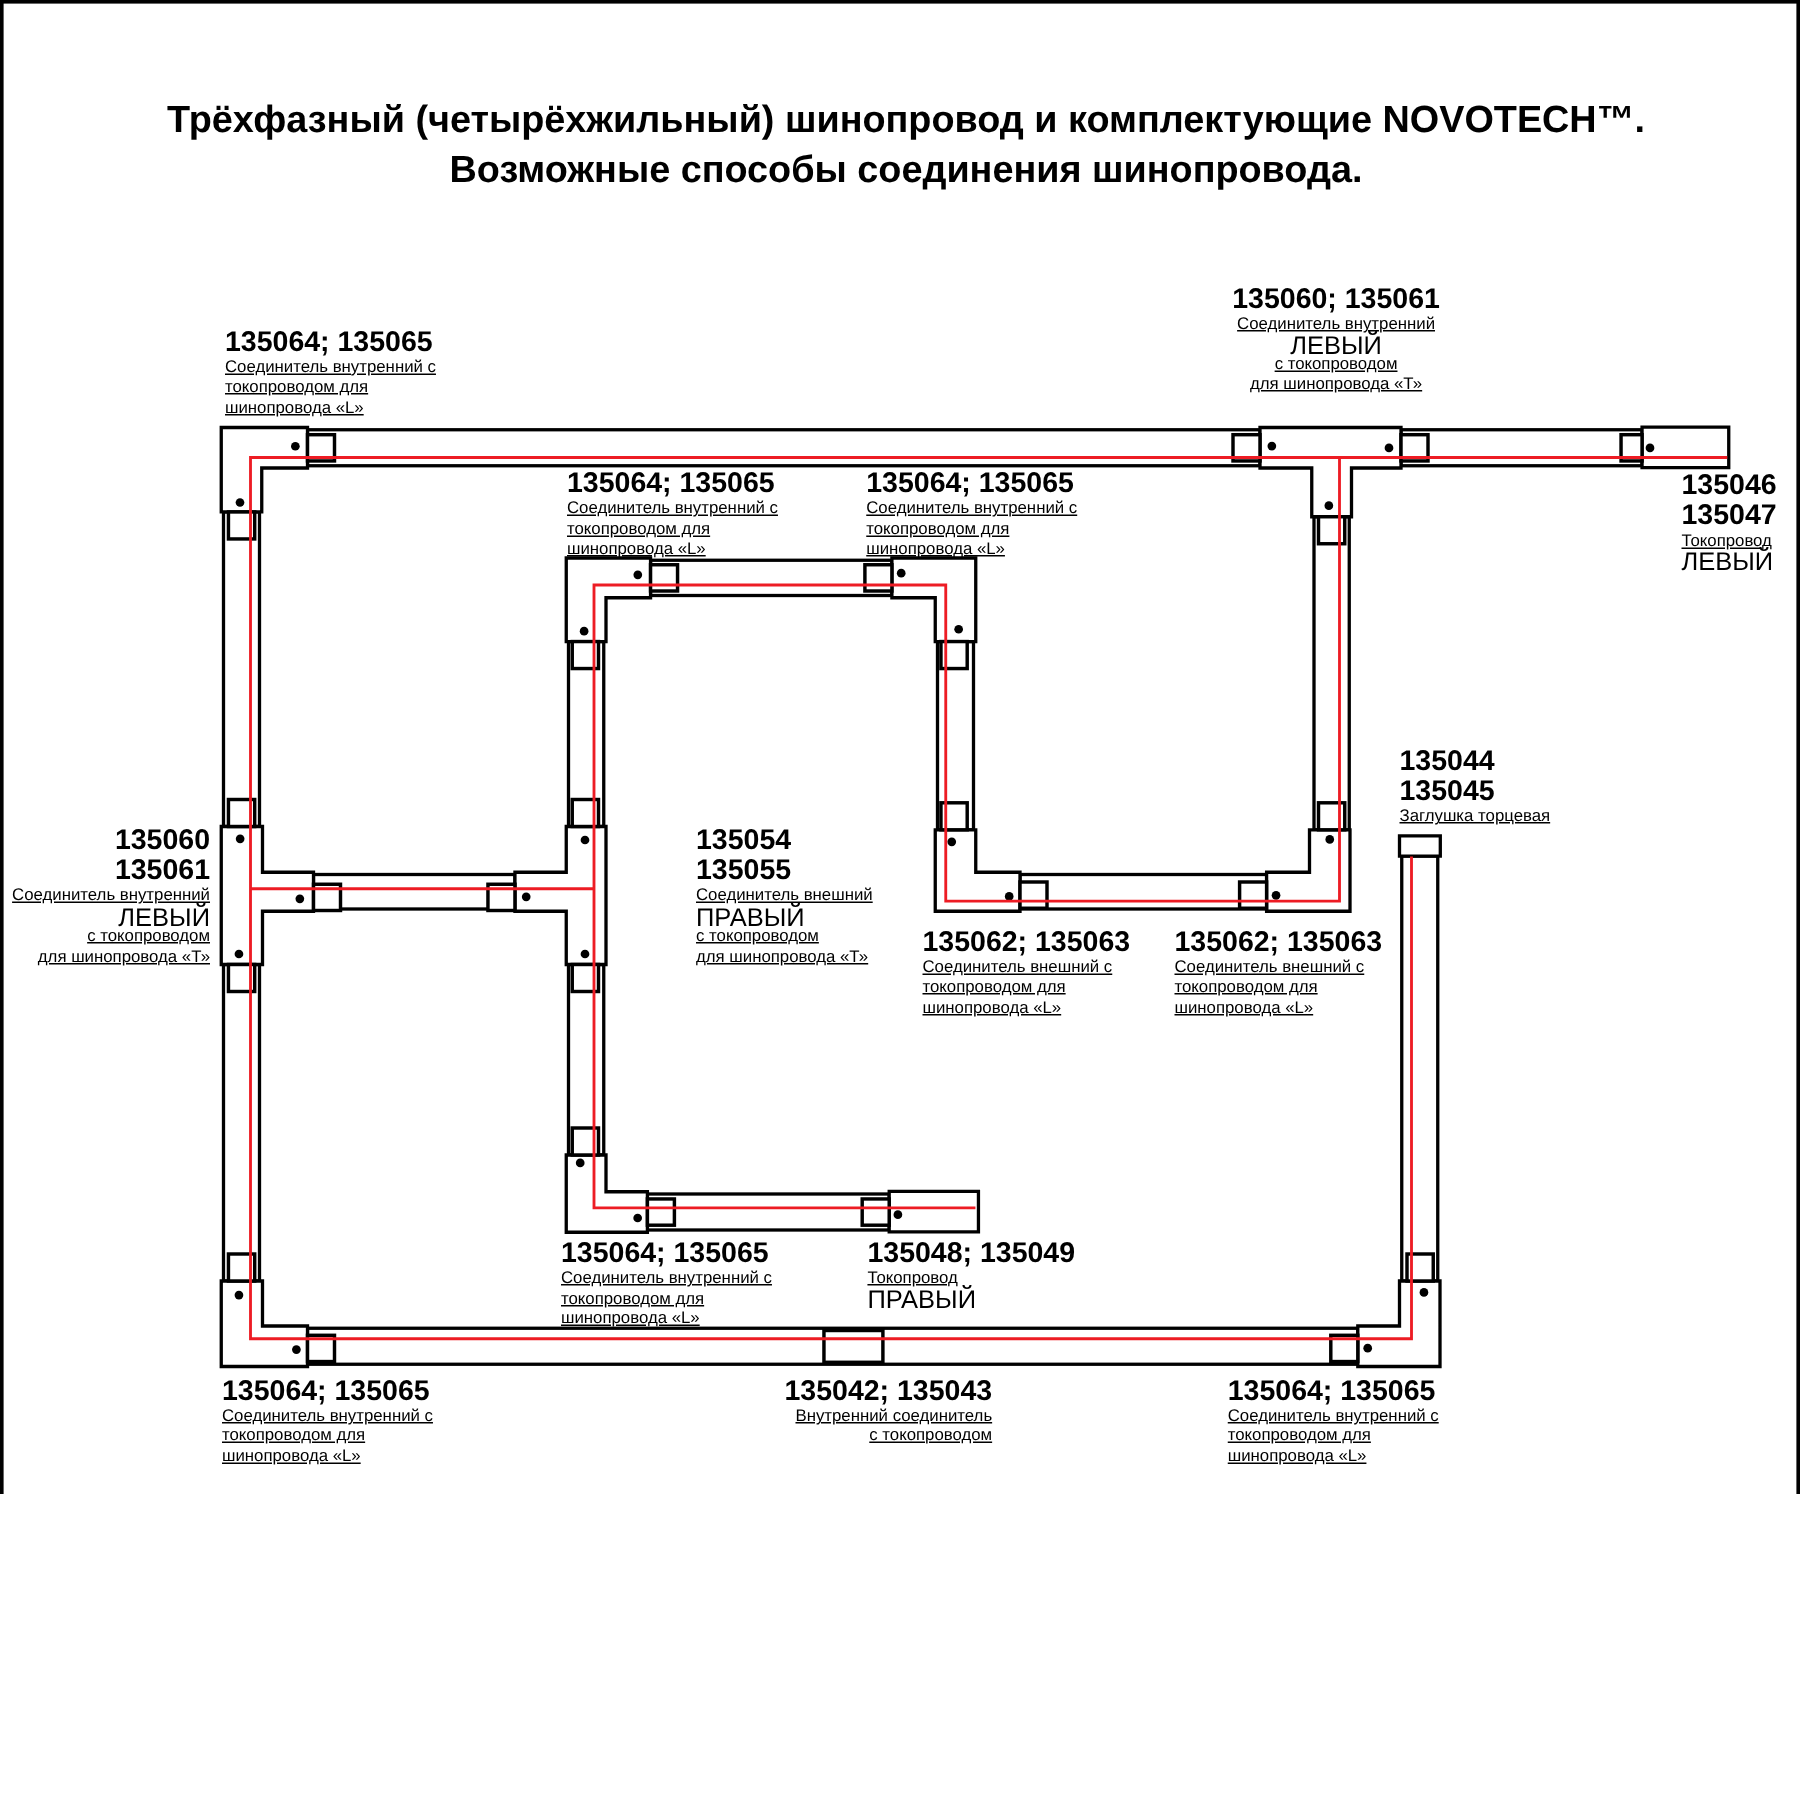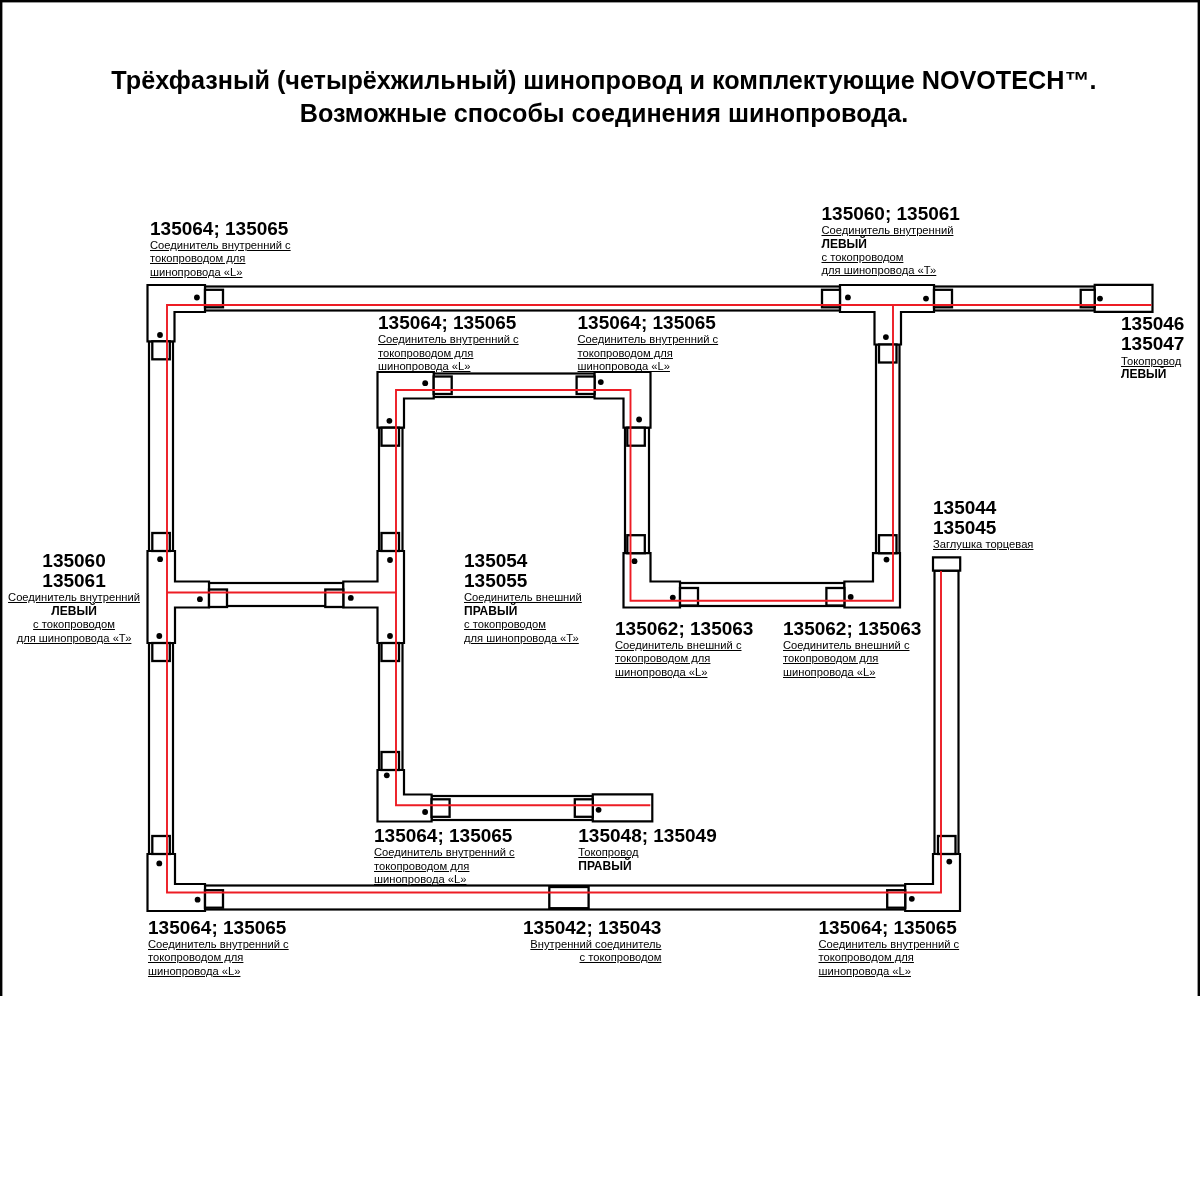--- a/index.html
+++ b/index.html
@@ -4,21 +4,21 @@
 <style>
   html,body{margin:0;padding:0;background:#ffffff;}
   #page{position:relative;width:1200px;height:996px;background:#ffffff;overflow:hidden;
         font-family:"Liberation Sans", sans-serif;}
   #diagram-svg{position:absolute;left:0;top:0;}
   .title{position:absolute;left:0;width:1208px;text-align:center;font-weight:bold;
          font-size:25.2px;line-height:30px;color:#000;white-space:nowrap;}
   .lbl{position:absolute;color:#000;white-space:nowrap;}
   .lbl .num{font-size:19px;line-height:20.2px;font-weight:bold;}
   .lbl .txt{font-size:11.2px;line-height:13.4px;font-weight:normal;text-decoration:underline;}
-  .lbl .txtb{font-size:12px;line-height:13.4px;font-weight:bold;}
+  .lbl .txtb{font-size:17px;line-height:13.4px;font-weight:normal;}
   .lbl.right{text-align:right;}
 </style>
 </head>
 <body>
 
 <div id="page">
   <div class="title" style="top:64.6px">Трёхфазный (четырёхжильный) шинопровод и комплектующие NOVOTECH™.</div>
   <div class="title" style="top:97.6px">Возможные способы соединения шинопровода.</div>
   <svg id="diagram-svg" width="1200" height="1200" viewBox="0 0 1200 1200" xmlns="http://www.w3.org/2000/svg">
       <rect x="1.2" y="1.2" width="1197.6" height="1197.6" fill="none" stroke="#000000" stroke-width="2.4"></rect>
@@ -121,34 +121,34 @@
         <div class="txt">Соединитель внутренний с</div>
         <div class="txt">токопроводом для</div>
         <div class="txt">шинопровода «L»</div>
       </div>
       <div class="lbl" style="left: 577.5px; top: 313.2px;">
         <div class="num">135064; 135065</div>
         <div class="txt">Соединитель внутренний с</div>
         <div class="txt">токопроводом для</div>
         <div class="txt">шинопровода «L»</div>
       </div>
-      <div class="lbl" style="left: 821.5px; top: 204px;">
+      <div class="lbl" style="left: 821.5px; top: 190px; text-align: center;">
         <div class="num">135060; 135061</div>
         <div class="txt">Соединитель внутренний</div>
         <div class="txtb">ЛЕВЫЙ</div>
         <div class="txt">с токопроводом</div>
         <div class="txt">для шинопровода «Т»</div>
       </div>
       <div class="lbl" style="left: 1121px; top: 314.2px;">
         <div class="num">135046</div>
         <div class="num">135047</div>
         <div class="txt">Токопровод</div>
         <div class="txtb">ЛЕВЫЙ</div>
       </div>
-      <div class="lbl right" style="right: 1060px; top: 551px; text-align: center;">
+      <div class="lbl right" style="right: 1060px; top: 551px;">
         <div class="num">135060</div>
         <div class="num">135061</div>
         <div class="txt">Соединитель внутренний</div>
         <div class="txtb">ЛЕВЫЙ</div>
         <div class="txt">с токопроводом</div>
         <div class="txt">для шинопровода «Т»</div>
       </div>
       <div class="lbl" style="left: 417px; top: 551px; margin-left: 47px;">
         <div class="num">135054</div>
         <div class="num">135055</div>

